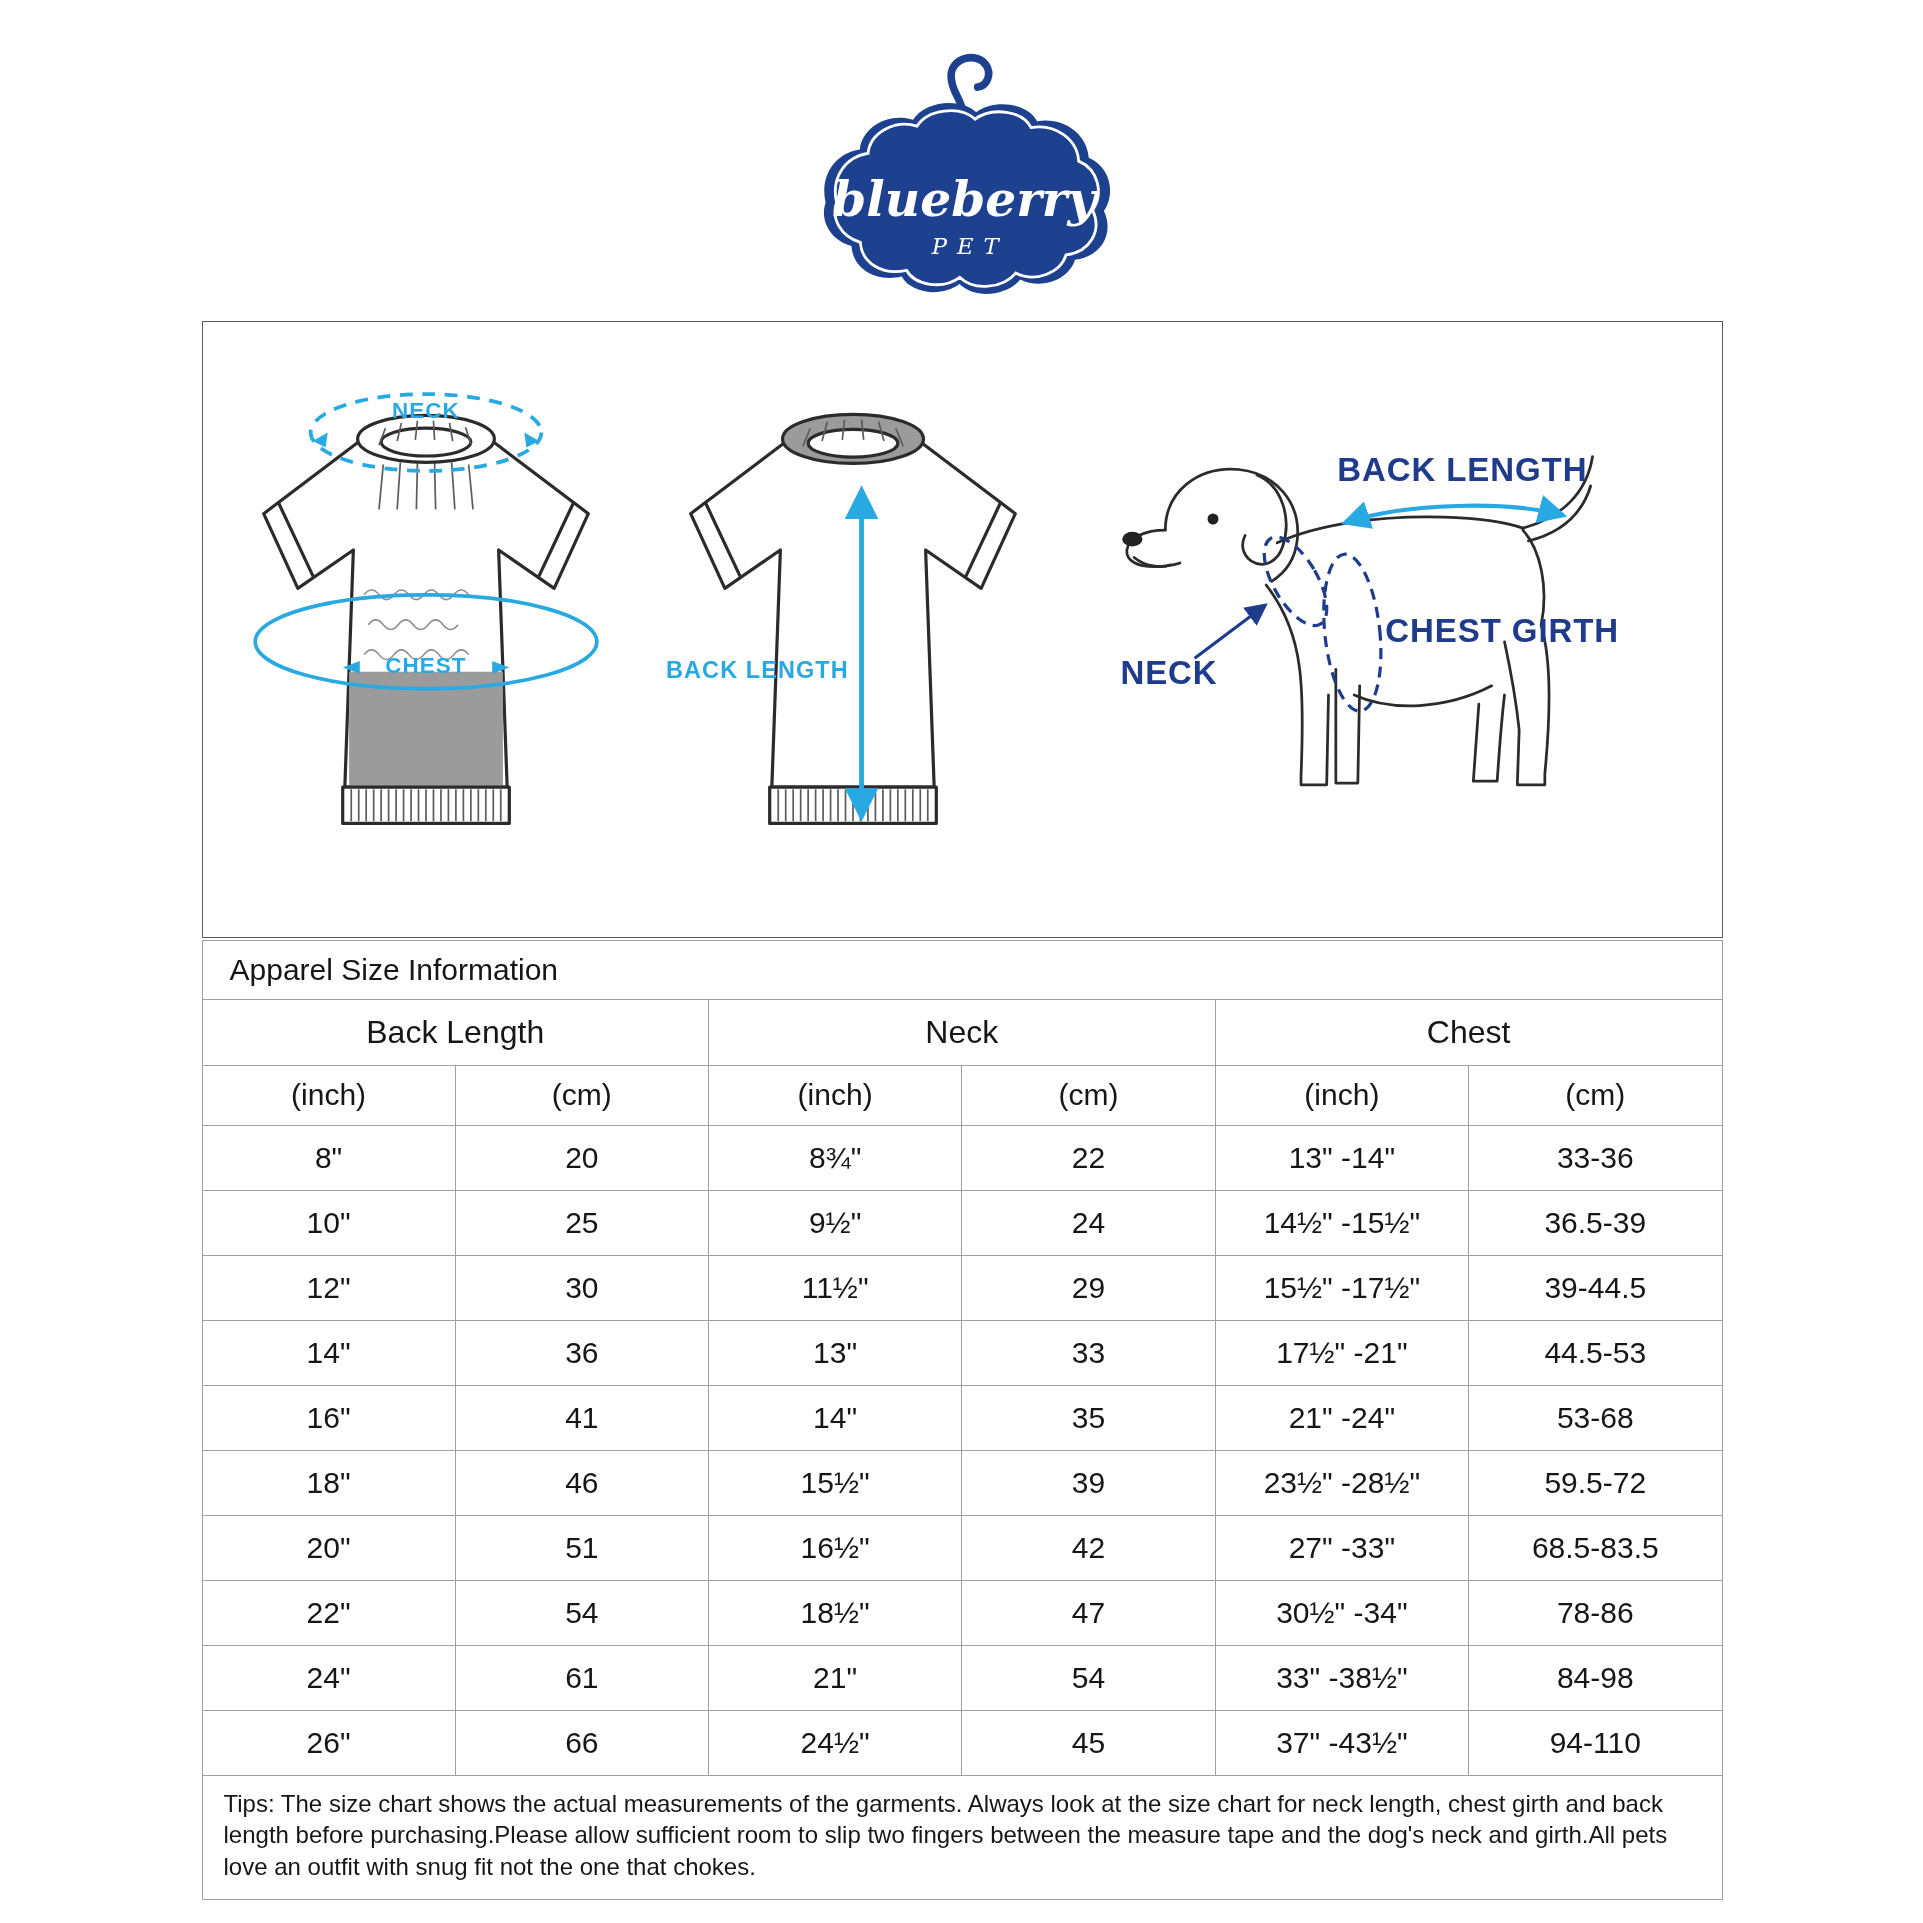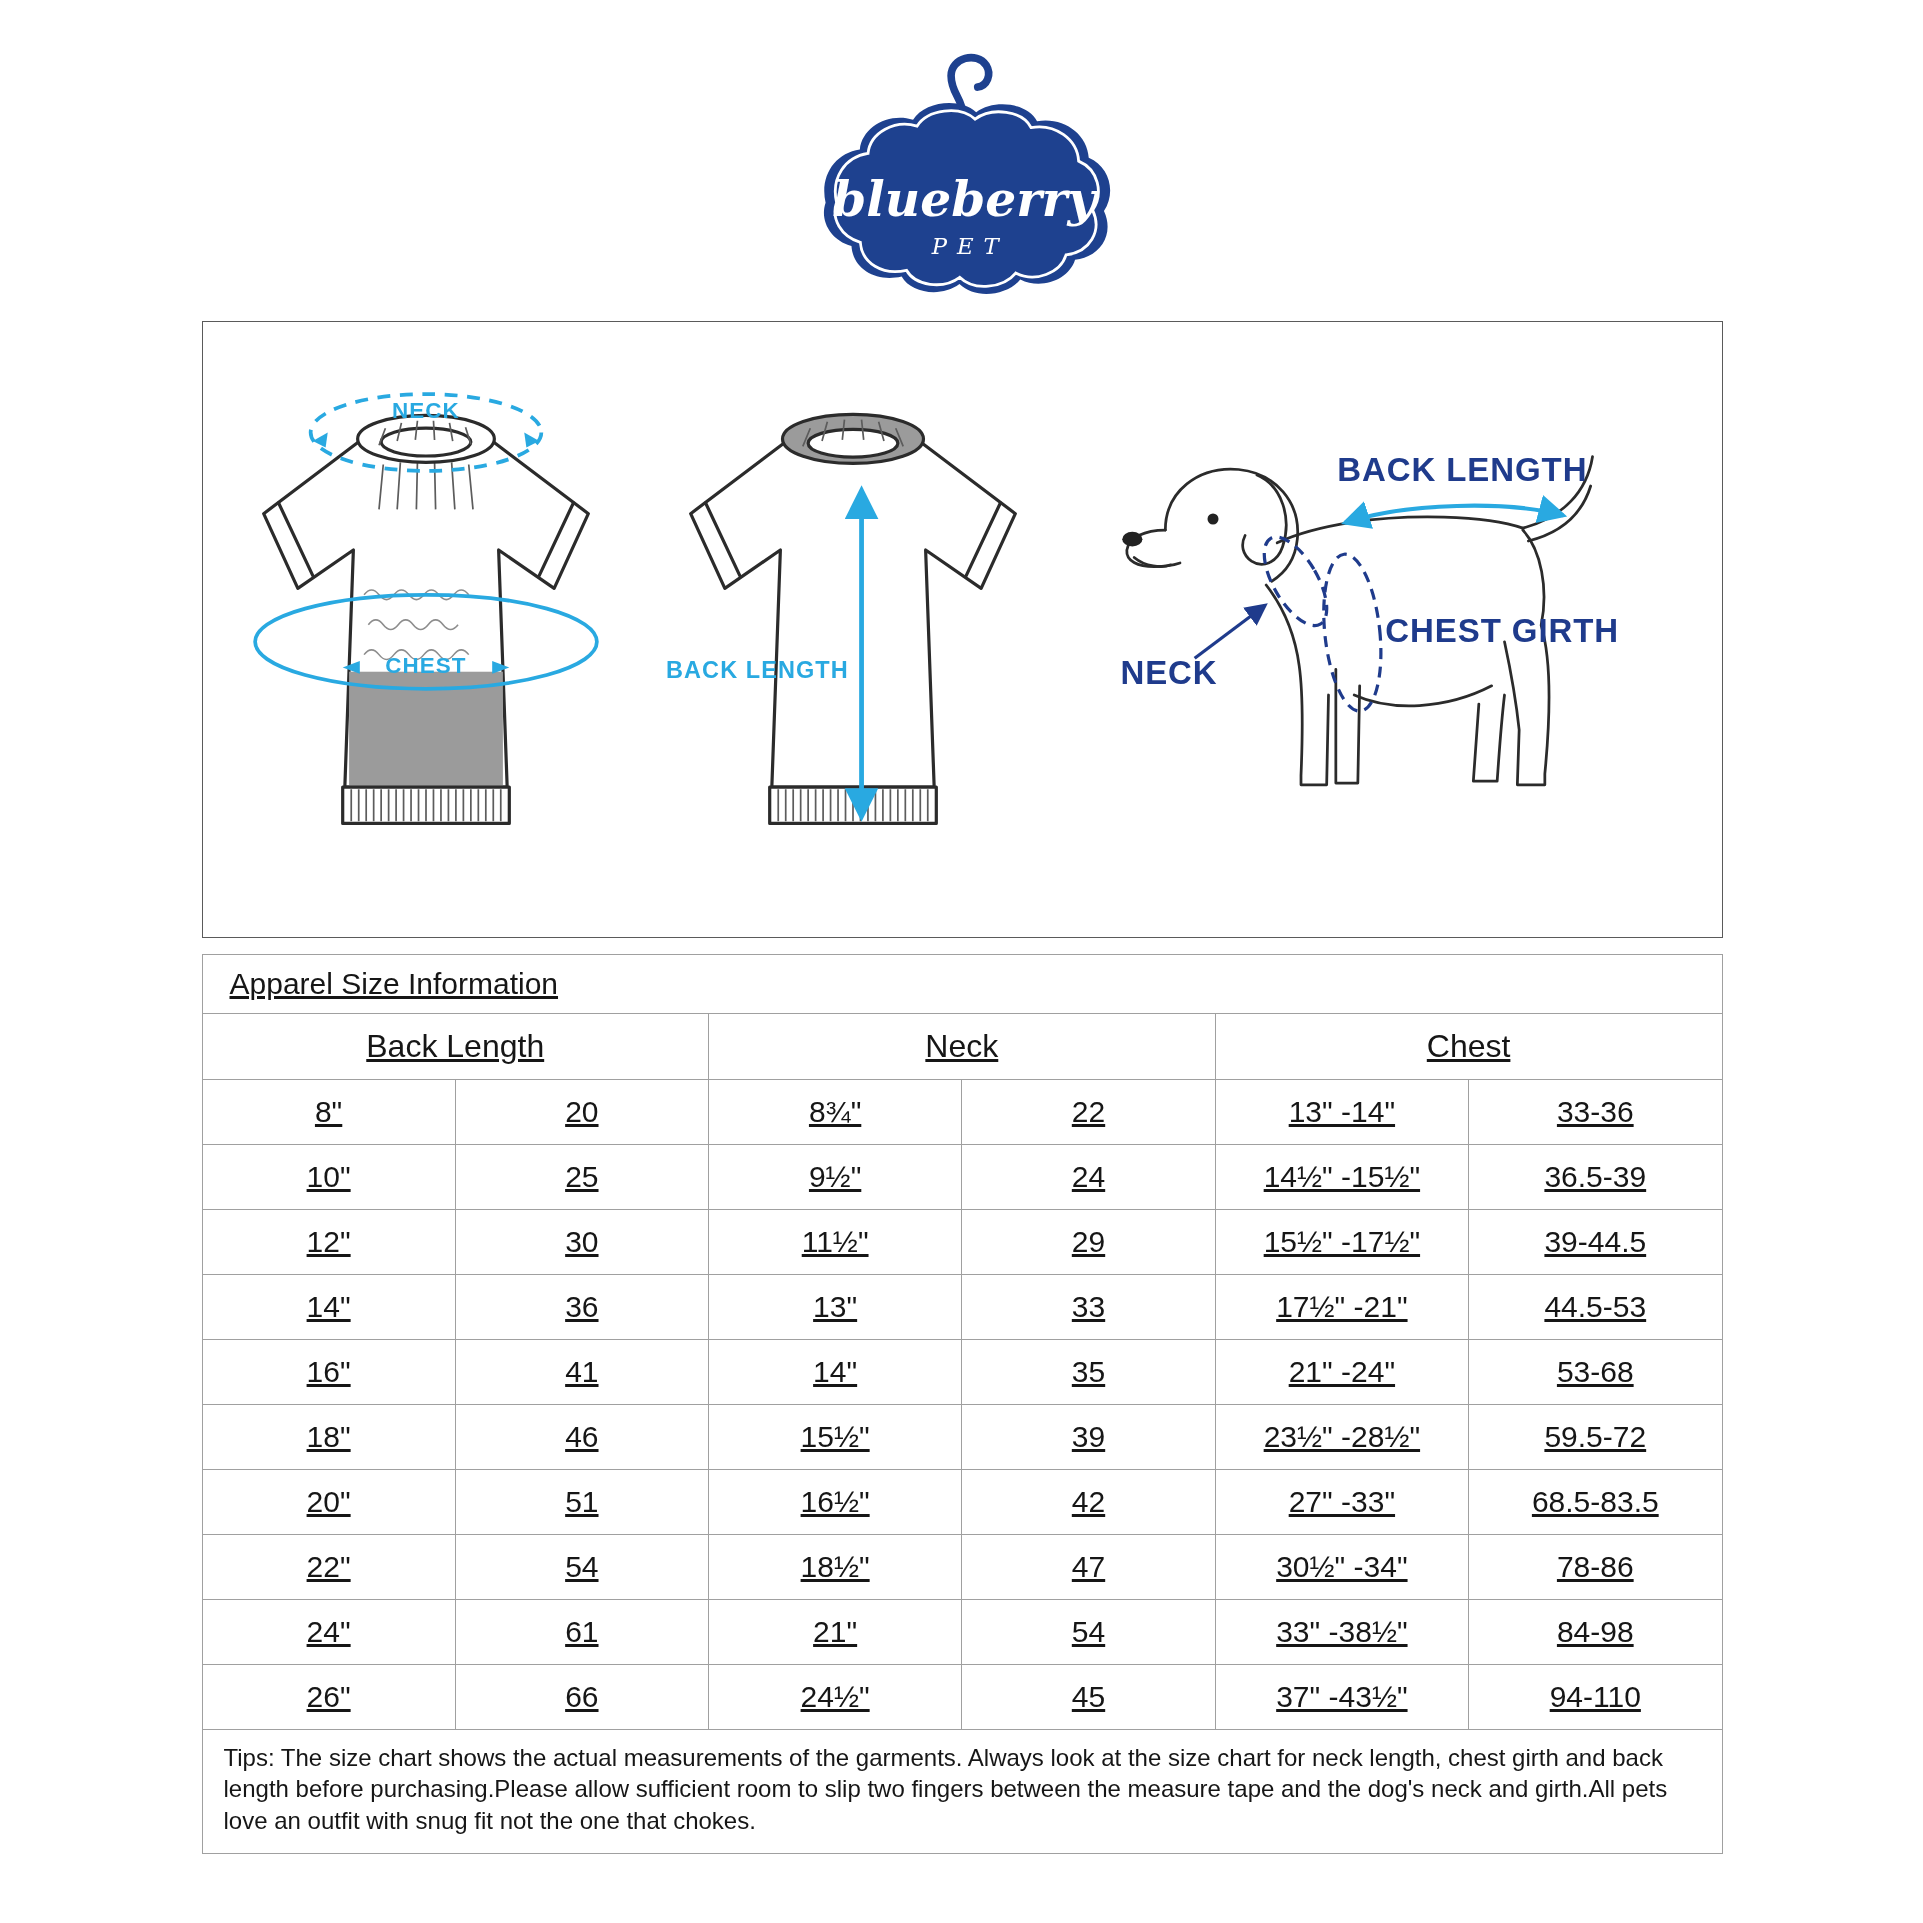--- a/index.html
+++ b/index.html
@@ -2,21 +2,21 @@
 <html style="font-size:12px"><head>
 <meta charset="utf-8">
 <style>
   html,body{margin:0;padding:0;background:#fff;width:1924px;height:1924px;overflow:hidden;
     font-family:"Liberation Sans",sans-serif;color:#161616;}
   .sheet{width:1521px;margin:0 auto;}
   .logo-row{display:flex;justify-content:center;padding-top:24px;}
   .diagram-box{margin-top:7.5px;border:1.5px solid #5a5a5a;height:615px;
     display:flex;align-items:center;justify-content:space-evenly;background:#fff;}
   
-  table.size-table{width:100%;border-collapse:collapse;margin-top:16px;table-layout:fixed;text-decoration:underline;}
+  table.size-table{width:100%;border-collapse:collapse;margin-top:2px;table-layout:fixed;}
   .size-table th,.size-table td{border:1.5px solid #a0a0a0;font-weight:400;}
   .tc{font-size:30px;text-align:left;padding:12px 0 12px 27px;}
   .gc{font-size:32px;height:63px;text-align:center;}
   .uc{font-size:30px;height:57px;text-align:center;}
   .dc{font-size:30px;height:62px;text-align:center;}
   .tips{border:1.5px solid #a0a0a0;border-top:none;font-size:24px;line-height:1.32;
     padding:12px 21px 16.5px 21px;}
   
   .ln{stroke:#2b2b2b;stroke-width:3;fill:none;stroke-linecap:round;stroke-linejoin:round;}
   .lnf{stroke:#2b2b2b;stroke-width:3;fill:#fff;stroke-linejoin:round;}
@@ -158,20 +158,28 @@
     <tbody>
       <tr>
         <td class="tc" colspan="6">Apparel Size Information</td>
       </tr>
       <tr>
         <th class="gc" colspan="2">Back Length</th>
         <th class="gc" colspan="2">Neck</th>
         <th class="gc" colspan="2">Chest</th>
       </tr>
       <tr>
+        <th class="uc">(inch)</th>
+        <th class="uc">(cm)</th>
+        <th class="uc">(inch)</th>
+        <th class="uc">(cm)</th>
+        <th class="uc">(inch)</th>
+        <th class="uc">(cm)</th>
+      </tr>
+      <tr>
           <td class="dc">8"</td>
           <td class="dc">20</td>
           <td class="dc">8¾"</td>
           <td class="dc">22</td>
           <td class="dc">13" -14"</td>
           <td class="dc">33-36</td>
         </tr>
       <tr>
           <td class="dc">10"</td>
           <td class="dc">25</td>

